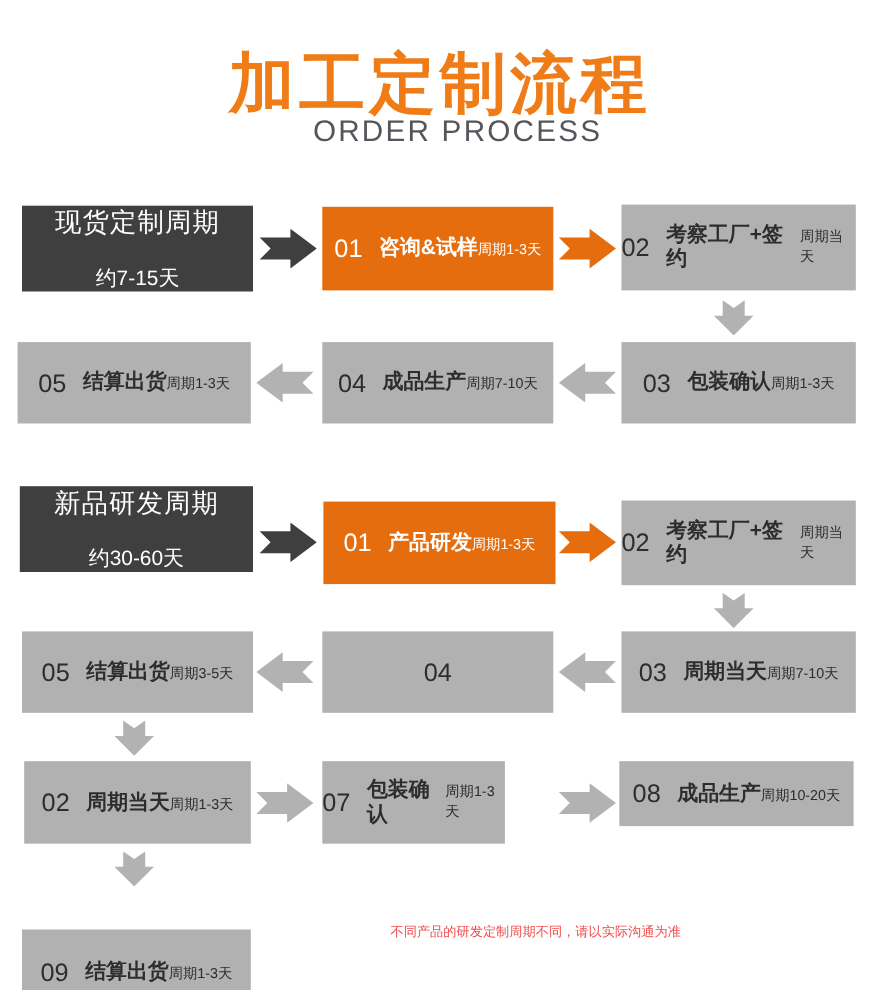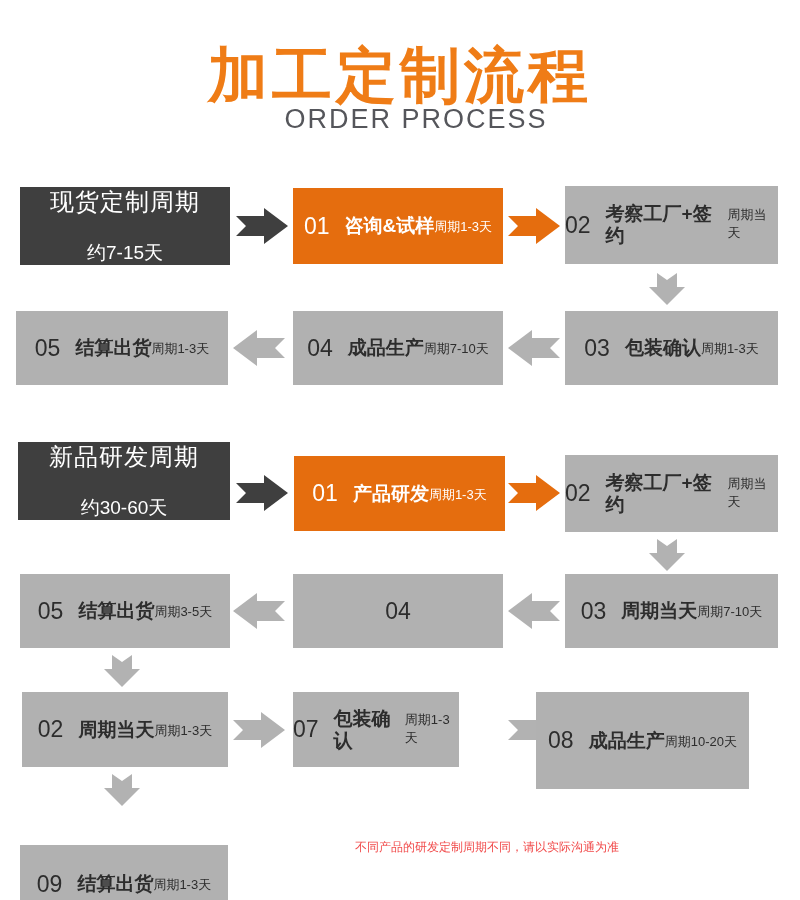--- a/index.html
+++ b/index.html
@@ -221,21 +221,21 @@
         <span class="step-title">包装确认</span>
         <span class="step-period">周期1-3天</span>
       </span>
     </div>
   </div>
 
   <svg class="arrow c-gray" style="left:508px;top:712px" width="52" height="36" viewBox="0 0 52 36">
       <polygon points="0,8 28,8 28,0 52,18 28,36 28,28 0,28 10,18" fill="currentColor"></polygon>
     </svg>
 
-  <div class="box step gray" style="left:536px;top:692px;width:213px;height:97px">
+  <div class="box step gray" style="left:563px;top:692px;width:213px;height:59px">
     <div class="step-inner">
       <span class="num">08</span>
       <span class="step-text">
         <span class="step-title">成品生产</span>
         <span class="step-period">周期10-20天</span>
       </span>
     </div>
   </div>
 
   <svg class="arrow c-gray" style="left:104px;top:774px" width="36" height="32" viewBox="0 0 36 32">

